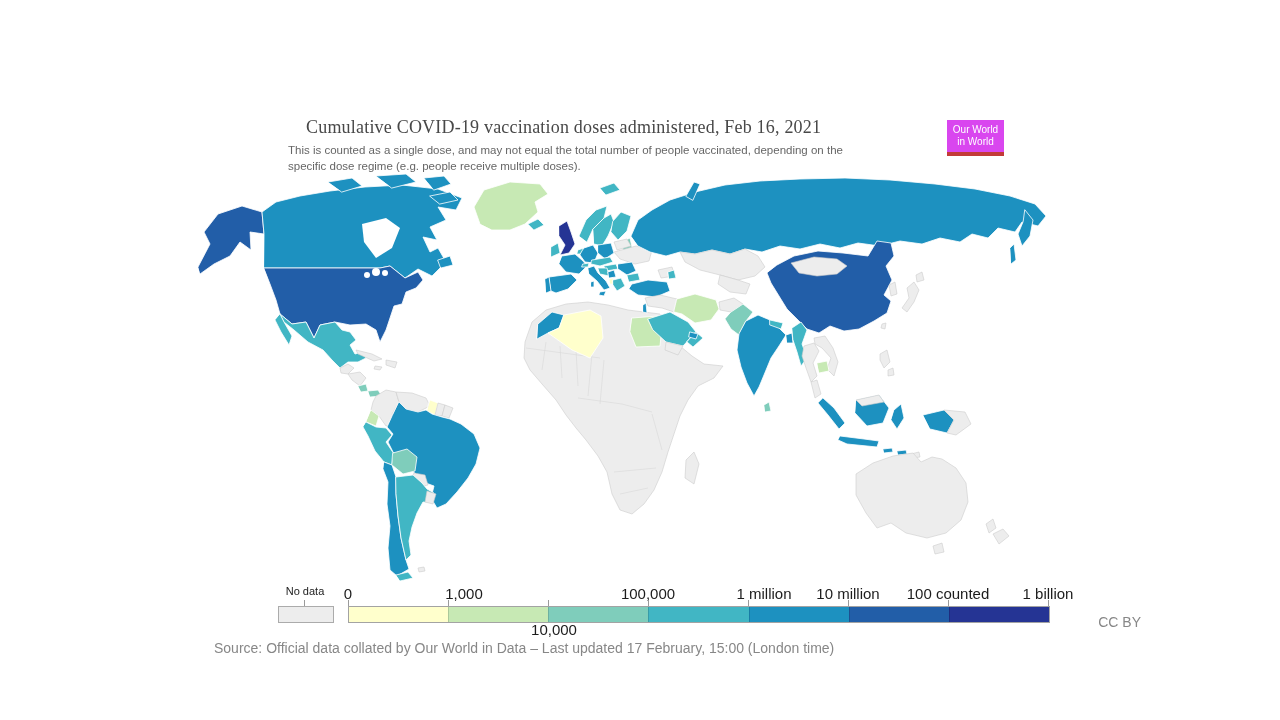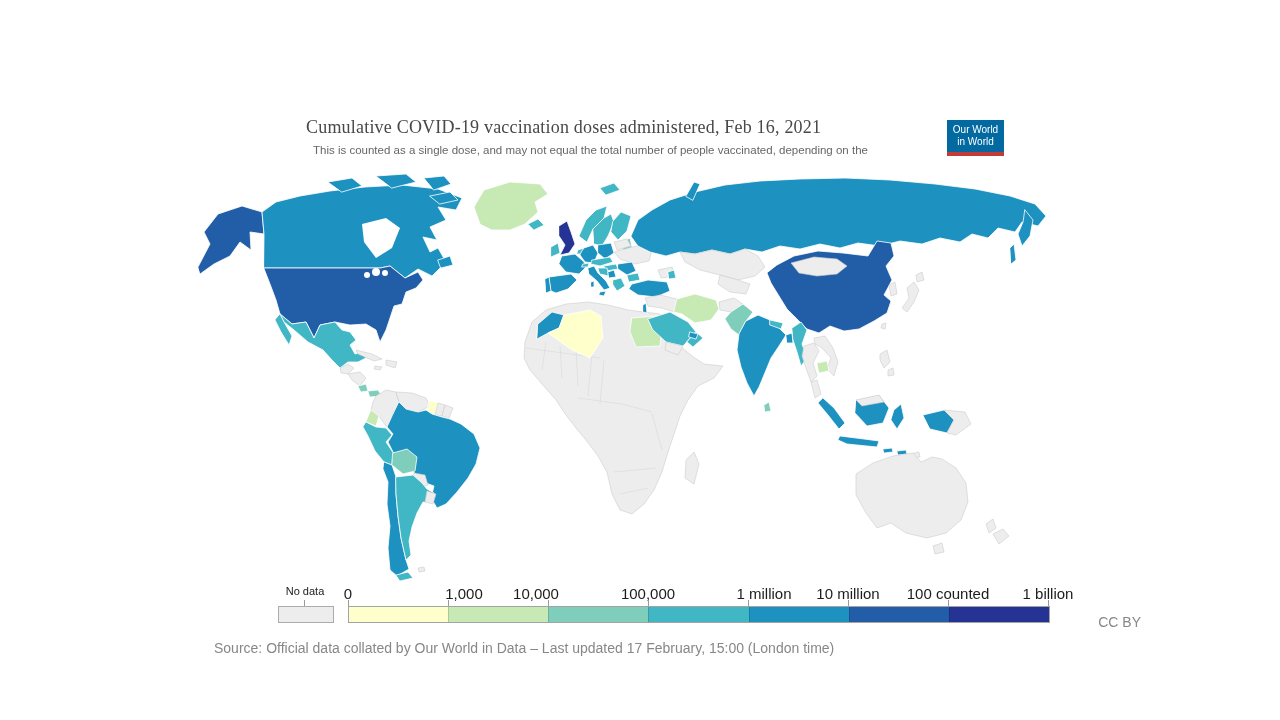--- a/index.html
+++ b/index.html
@@ -6,21 +6,21 @@
   body{
     width:1280px;height:720px;position:relative;background:#ffffff;
     font-family:"Liberation Sans",sans-serif;overflow:hidden;
   }
   .abs{position:absolute;}
   
   #title{
     left:306px;top:117px;font-family:"Liberation Serif",serif;
     font-size:18px;color:#484848;letter-spacing:.2px;white-space:nowrap;
   }
-  #subtitle{left:313px;top:143px;font-size:11.5px;line-height:1.35;color:#666;}
+  #subtitle{left:288px;top:143px;font-size:11.5px;line-height:1.35;color:#666;}
   #logo{
     left:947px;top:120px;width:57px;height:32px;color:#fff;text-align:center;
     font-size:10px;line-height:1.22;padding-top:4px;box-sizing:border-box;
   }
   #logo-stripe{left:947px;top:152px;width:57px;height:4px;}
   
   #map{left:180px;top:172px;width:880px;height:410px;}
   .cw{stroke:#ffffff;stroke-width:.8;stroke-linejoin:round;stroke-linecap:round;}
   .nd{stroke:#cdcdcd;stroke-width:.6;stroke-linejoin:round;}
   .water{fill:#ffffff;stroke:none;}
@@ -42,22 +42,23 @@
   
   #source{left:180px;top:640px;font-size:14px;color:#878787;margin-left:34px;}
   #license{right:139px;top:614px;font-size:14px;color:#878787;}
 </style>
 </head>
 <body>
 
 <div class="abs" id="title">Cumulative COVID-19 vaccination doses administered, Feb 16, 2021</div>
 <div class="abs" id="subtitle">
   <div>This is counted as a single dose, and may not equal the total number of people vaccinated, depending on the</div>
+  <div>specific dose regime (e.g. people receive multiple doses).</div>
 </div>
-<div class="abs" id="logo" style="background: #0369a1;">
+<div class="abs" id="logo" style="background: #d946ef;">
   <div>Our World</div>
   <div>in World</div>
 </div>
 <div class="abs" id="logo-stripe" style="background: rgb(194, 59, 56);"></div>
 
 <svg class="abs" id="map" viewBox="0 0 880 410" xmlns="http://www.w3.org/2000/svg">
 
   <path class="cw" d="M18,95 L30,72 L24,60 L38,42 L62,34 L82,40 L84,62 L70,60 L71,78 L60,70 L50,84 L34,92 L20,102 Z" style="fill: rgb(34, 94, 168);"></path>
   <path class="cw" d="M84,62 L82,40 L96,30 L120,24 L150,19 L185,15 L222,13 L258,17 L282,26 L276,38 L258,35 L266,48 L250,55 L257,68 L243,65 L250,80 L258,76 L266,90 L252,104 L238,97 L225,106 L210,94 L200,96 L84,96 Z" style="fill: rgb(29, 145, 192);"></path>
   <path class="water" d="M182,52 L206,46 L220,56 L212,76 L196,86 L184,70 Z"></path>
@@ -200,21 +201,21 @@
   <path class="nd" d="M806,352 L813,347 L816,356 L809,361 Z" style="fill: rgb(237, 237, 237);"></path>
   <path class="nd" d="M813,362 L823,357 L829,364 L819,372 Z" style="fill: rgb(237, 237, 237);"></path>
 </svg>
 
 <div class="abs" id="nodata-label">No data</div>
 <div class="abs" id="nodata-tick"></div>
 <div class="abs" id="nodata-box" style="background: rgb(237, 237, 237);"></div>
 <div class="abs" id="legend-ticks">
     <div class="tick-label" style="left: 0px;">0</div>
     <div class="tick-label" style="left: 116px;">1,000</div>
-    <div class="tick-label" style="left: 188px;">10,000</div>
+    <div class="tick-label" style="left: 206px; margin-top: 36px;">10,000</div>
     <div class="tick-label" style="left: 300px;">100,000</div>
     <div class="tick-label" style="left: 416px;">1 million</div>
     <div class="tick-label" style="left: 500px;">10 million</div>
     <div class="tick-label" style="left: 600px;">100 counted</div>
     <div class="tick-label" style="left: 700px; text-align: center;">1 billion</div>
   </div>
 <div class="abs" id="legend-tickmarks">
     <div class="tick-mark" style="left: 0px;"></div>
     <div class="tick-mark" style="left: 100px;"></div>
     <div class="tick-mark" style="left: 200px;"></div>

